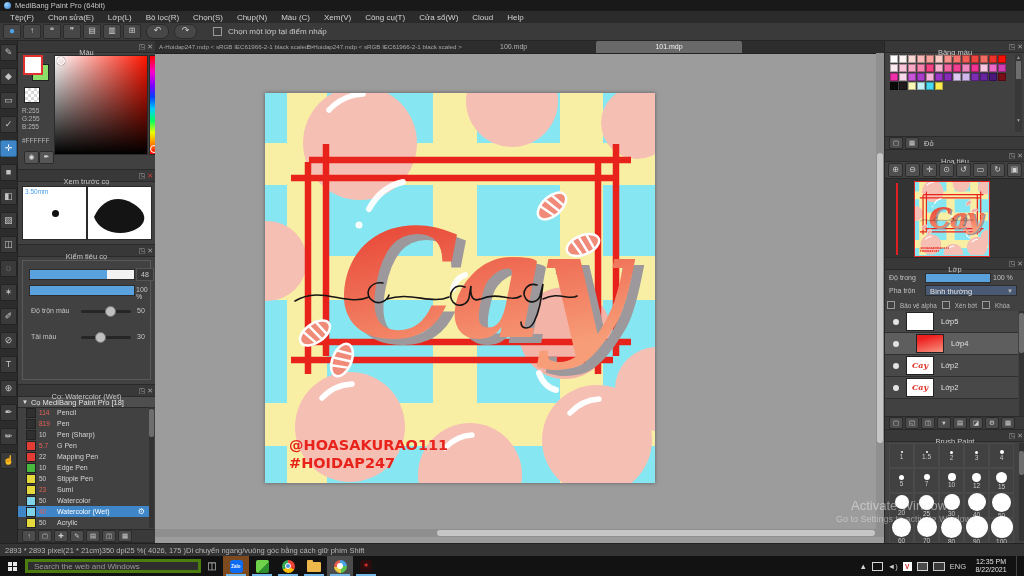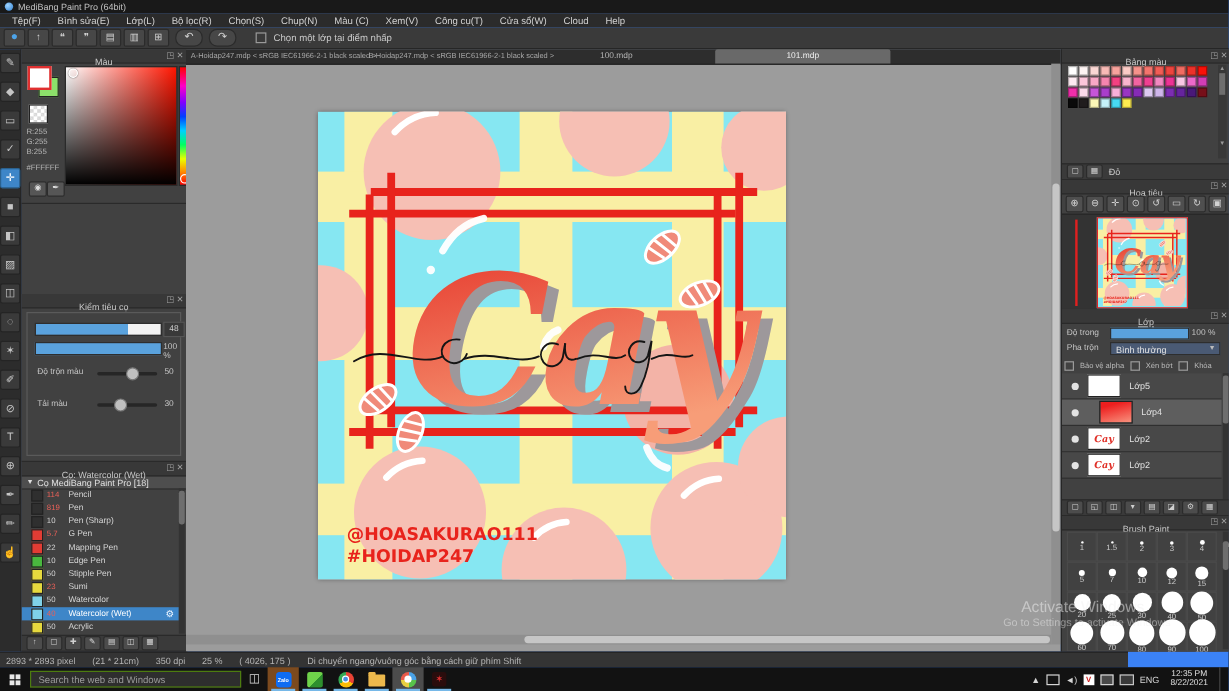--- a/index.html
+++ b/index.html
@@ -116,27 +116,27 @@
   .ltframe{position:absolute;left:3px;top:2px;right:3px;bottom:2px;border:2px solid #e03030;background:rgba(255,190,190,.25);}
   .lname{font-size:7.5px;color:#e0e0e0;margin-left:7px;}
   
   .bsgrid{left:4px;top:13px;width:128px;display:flex;flex-wrap:wrap;}
   .bscell{width:25px;height:25px;border:0.5px solid #4a4a4a;box-sizing:border-box;display:flex;flex-direction:column;align-items:center;justify-content:center;gap:1px;}
   .bsdot{background:#fff;border-radius:50%;flex:0 0 auto;}
   .bslab{font-size:6.5px;color:#c9c9c9;line-height:6px;}
   
   .wmark1{left:851px;top:498px;font-size:13px;color:rgba(242,242,242,.5);z-index:50;}
   .wmark2{left:836px;top:514px;font-size:9px;color:rgba(242,242,242,.45);z-index:50;}
-  .statusbar{left:0;top:543px;width:940px;height:13px;background:#343434;border-top:1px solid #222;display:flex;align-items:center;gap:14px;padding-left:5px;box-sizing:border-box;}
+  .statusbar{left:0;top:543px;width:1024px;height:13px;background:#343434;border-top:1px solid #222;display:flex;align-items:center;padding-left:5px;box-sizing:border-box;}
   .stseg{font-size:7.5px;color:#b5b5b5;white-space:nowrap;}
   .taskbar{left:0;top:556px;width:1024px;height:20px;background:#121212;display:flex;align-items:center;z-index:60;}
   .startbtn{width:24px;height:20px;display:flex;align-items:center;justify-content:center;}
   .winlogo{width:9px;height:9px;display:grid;grid-template-columns:4px 4px;grid-template-rows:4px 4px;gap:1px;}
   .winlogo div{background:#e8e8e8;}
-  .searchbox{width:176px;height:14px;background:#2e2e2e;border:1px solid #4d7c0f;margin-left:1px;display:flex;align-items:center;padding-left:6px;box-sizing:border-box;}
+  .searchbox{width:176px;height:14px;background:#2e2e2e;border:3px solid #4d7c0f;margin-left:1px;display:flex;align-items:center;padding-left:6px;box-sizing:border-box;}
   .searchbox span{font-size:8px;color:#9a9a9a;white-space:nowrap;}
   .tvbtn{width:22px;height:20px;font-size:10px;color:#d8d8d8;text-align:center;line-height:20px;}
   .appbtn{width:26px;height:20px;display:flex;align-items:center;justify-content:center;position:relative;}
   .appbtn::after{content:"";position:absolute;left:3px;right:3px;bottom:0;height:2px;background:#76b8e8;}
   .ab-zalo{background:#7c4a1e;}
   .ab-mb{background:#4c4c4c;}
   .zaloicon{width:13px;height:13px;background:#0e6cf2;border-radius:3px;color:#fff;font-size:4.5px;font-weight:bold;text-align:center;line-height:13px;}
   .greenicon{width:13px;height:13px;border-radius:2px;background:linear-gradient(135deg,#6fd24a 0 55%,#2e8f2e 55%);}
   .chromeicon{width:13px;height:13px;border-radius:50%;background:conic-gradient(#ea4335 0 120deg,#fbbc05 120deg 240deg,#34a853 240deg 360deg);position:relative;}
   .chromeicon::after{content:"";position:absolute;left:3.5px;top:3.5px;width:6px;height:6px;border-radius:50%;background:#4a90e2;border:1px solid #fff;box-sizing:border-box;}
@@ -158,21 +158,21 @@
 
 <div id="root">
 
   <div class="abs titlebar">
     <div class="appicon"></div>
     <div class="titletext">MediBang Paint Pro (64bit)</div>
   </div>
 
   <div class="abs menubar">
       <div class="menu-item">Tệp(F)</div>
-      <div class="menu-item">Bình sửa(E)</div>
+      <div class="menu-item">Chọn sửa(E)</div>
       <div class="menu-item">Lớp(L)</div>
       <div class="menu-item">Bộ lọc(R)</div>
       <div class="menu-item">Chọn(S)</div>
       <div class="menu-item">Chụp(N)</div>
       <div class="menu-item">Màu (C)</div>
       <div class="menu-item">Xem(V)</div>
       <div class="menu-item">Công cụ(T)</div>
       <div class="menu-item">Cửa sổ(W)</div>
       <div class="menu-item">Cloud</div>
       <div class="menu-item">Help</div>
@@ -231,20 +231,35 @@
       <div class="abs rgbline" style="top:82px;">B:255</div>
       <div class="abs rgbline" style="top:96px;">#FFFFFF</div>
       <div class="abs cbtn" style="left:6px;">◉</div>
       <div class="abs cbtn" style="left:21px;">✒</div>
       <div class="abs svbox"></div>
       <div class="abs svmark"></div>
       <div class="abs huebar"></div>
       <div class="abs huemark"></div>
     </div>
 
+    <div class="panel" style="top:129px;height:75px;">
+      <div class="phead"><span class="pt">Xem trước cọ</span>
+        <span class="phico">
+            <span>◳</span>
+            <span class="red-x">✕</span>
+          </span></div>
+      <div class="abs pvbox" style="left:4px;width:63px;"></div>
+      <div class="abs pvbox checker" style="left:69px;width:63px;">
+        <svg width="63" height="52" viewBox="0 0 63 52">
+          <path d="M6,30 C14,12 30,8 44,16 C58,24 60,34 50,41 C36,50 12,47 6,30 Z" fill="#141414"></path>
+        </svg>
+      </div>
+      <div class="abs pvdot"></div>
+      <div class="abs pvsize">3.50mm</div>
+    </div>
 
     <div class="panel" style="top:204px;height:140px;">
       <div class="phead"><span class="pt">Kiểm tiêu cọ</span>
         <span class="phico">
             <span>◳</span>
             <span>✕</span>
           </span></div>
       <div class="abs ctrlbox">
         <div class="abs sl1"></div>
         <div class="abs valbox">48</div>

